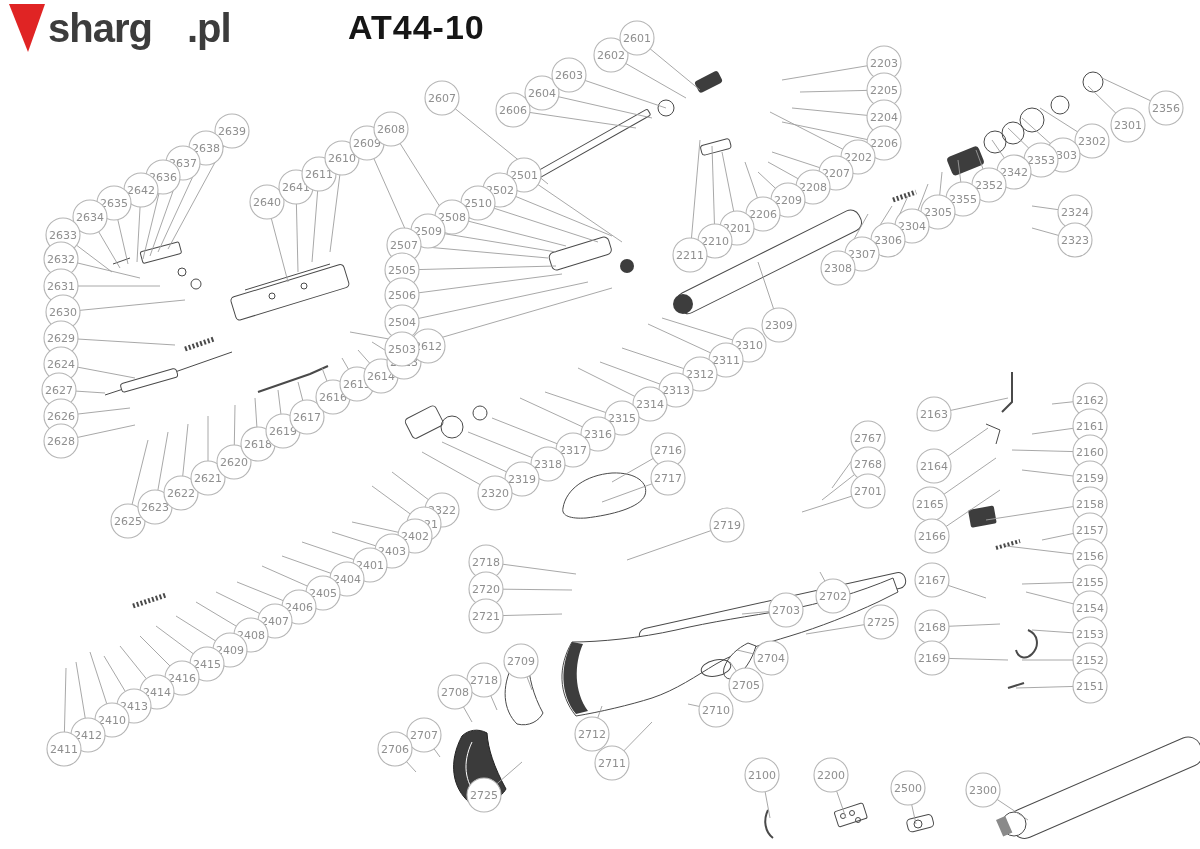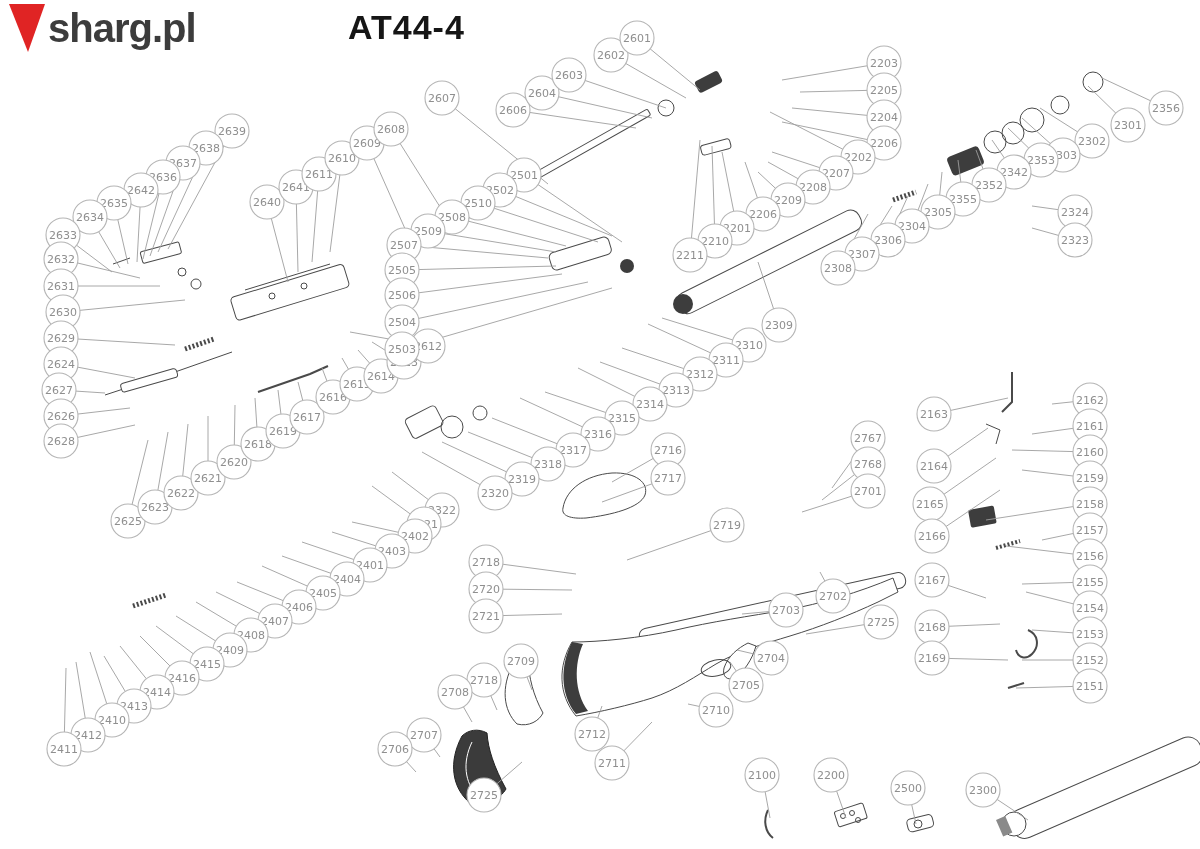--- a/index.html
+++ b/index.html
@@ -1,41 +1,41 @@
 <!DOCTYPE html>
 <html><head>
 <meta charset="utf-8">
 <style>
   html,body{margin:0;padding:0;background:#ffffff;}
   .canvas{position:relative;width:1200px;height:849px;background:#ffffff;overflow:hidden;
           font-family:"Liberation Sans",sans-serif;}
   .header{position:absolute;left:8px;top:2px;display:flex;align-items:center;z-index:5;}
   .logo{display:flex;align-items:center;cursor:pointer;}
   .logo-text{font-size:40px;font-weight:700;color:#3c3c3c;letter-spacing:-1px;line-height:48px;}
-  .logo-text .tld{color:#3c3c3c;}
+  .logo-text .tld{color:#3c3c3c;padding-left:35px;}
   .page-title{position:absolute;left:348px;top:8px;font-size:34px;font-weight:700;color:#161616;
               letter-spacing:1px;z-index:5;font-family:"Liberation Sans",sans-serif;}
   svg.diagram{position:absolute;left:0;top:0;}
   .callout-label{font-family:"DejaVu Sans",sans-serif;font-size:11px;text-anchor:middle;dominant-baseline:central;}
 </style>
 </head>
 <body>
 
 <div class="canvas">
 
   <div class="header">
     <div class="logo">
       <svg width="40" height="52" viewBox="0 0 40 52">
         <polygon points="1,2 37,2 20,50" fill="#e02424"></polygon>
       </svg>
       <span class="logo-text"><span>sharg</span><span class="tld">.pl</span></span>
     </div>
   </div>
 
-  <div class="page-title">AT44-4</div>
+  <div class="page-title">AT44-10</div>
 
   <svg class="diagram" width="1200" height="849" viewBox="0 0 1200 849">
 
     <g stroke="#4a4a4a" fill="none" stroke-width="1">
       <g>
         <rect x="0" y="0" width="252" height="7" rx="2" fill="#ffffff" transform="translate(428,233) rotate(-29.5)"></rect>
         <rect x="0" y="0" width="26" height="13" rx="3" fill="#3d3d3d" stroke="none" transform="translate(694,82) rotate(-27)"></rect>
         <circle cx="666" cy="108" r="8"></circle>
       </g>
       <g>

